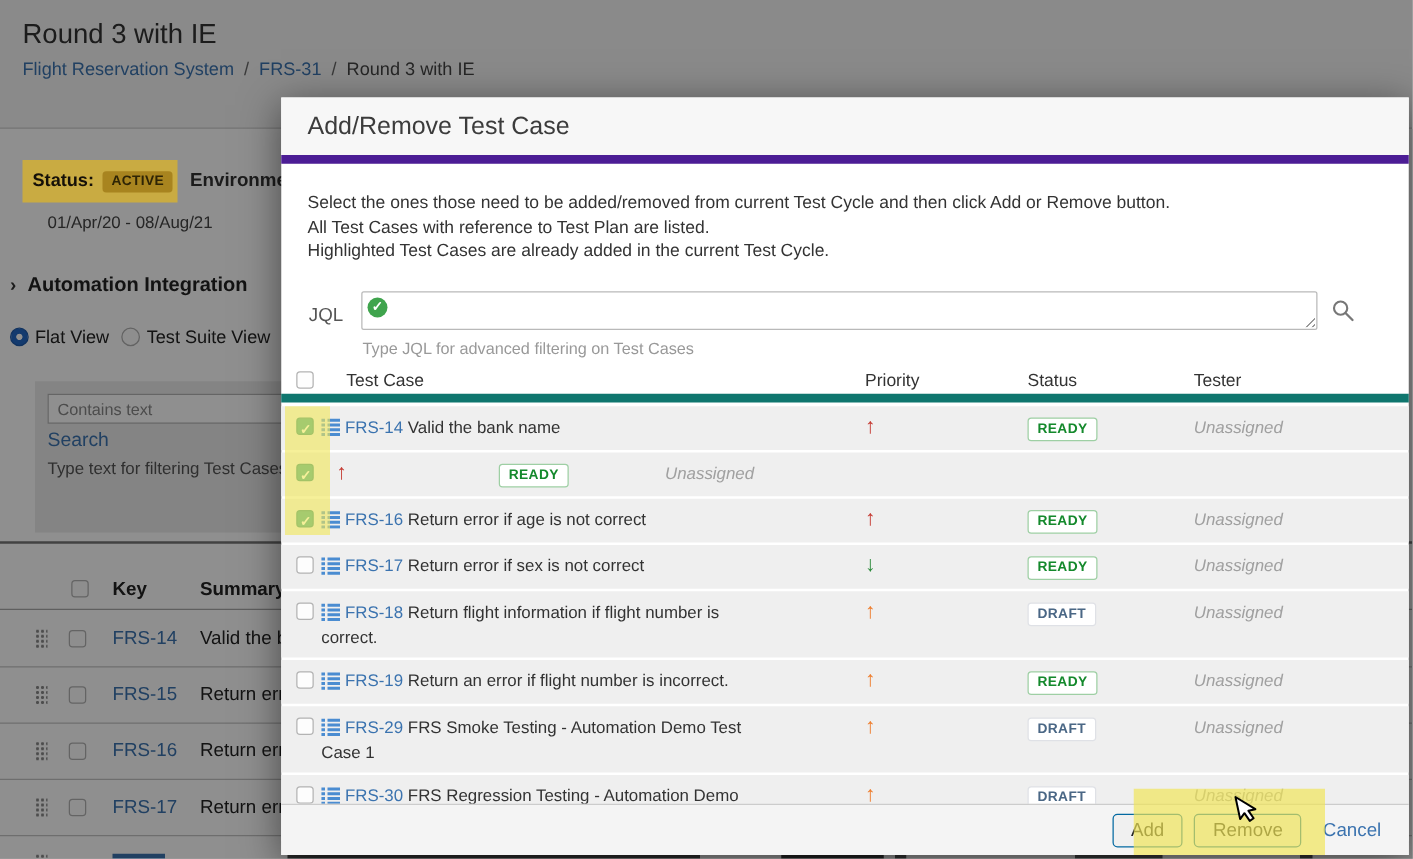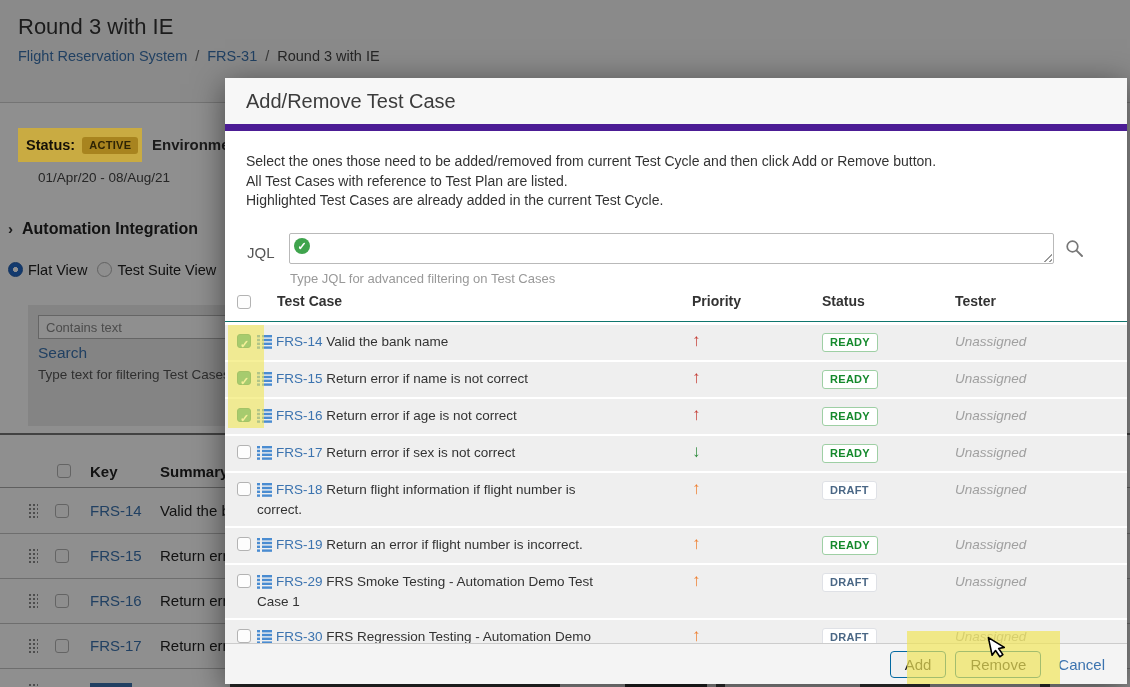--- a/index.html
+++ b/index.html
@@ -72,22 +72,22 @@
   .m-jql-wrap { position:absolute; top:155px; left:64px; width:765px; height:31px; }
   .m-jql { width:100%; height:100%; border:1px solid #b9b9b9; border-radius:2px; resize:none;
     font-family:inherit; font-size:13px; padding:4px 6px 4px 26px; }
   .jql-check { position:absolute; top:5px; left:5px; width:16px; height:16px; border-radius:50%;
     background:#3fa44d; color:#fff; font-size:11px; line-height:16px; text-align:center; font-weight:bold; }
   .jql-check::after { content:"✓"; }
   .m-resize { position:absolute; right:2px; bottom:2px; width:10px; height:10px;
     background:repeating-linear-gradient(135deg, transparent 0 2px, #999 2px 3.2px); clip-path:polygon(100% 0,100% 100%,0 100%); }
   .m-search { position:absolute; top:161px; left:840px; width:19px; height:19px; cursor:pointer; }
   .m-jql-help { position:absolute; top:193px; left:65px; font-size:13px; color:#999; }
-  .m-thead { position:absolute; top:215px; left:0; width:100%; height:29px; border-bottom:1px solid #0f766e;
-    display:flex; font-size:14px; font-weight:bold; color:#333; }
+  .m-thead { position:absolute; top:215px; left:0; width:100%; height:29px; border-bottom:7px solid #0f766e;
+    display:flex; align-items:center; font-size:14px; font-weight:normal; color:#333; }
   #m-rows { position:absolute; top:245px; left:0; width:100%; }
   .mrow { display:flex; align-items:flex-start; min-height:33px; margin-top:2px; background:#efefef;
     padding-top:7px; padding-bottom:6px; font-size:13.5px; line-height:20px; }
   .col-cb { width:32px; padding-left:12px; flex:none; }
   .mrow .cb, .m-thead .cb { margin-top:2px; }
   .cb.checked { background:var(--checkbox-teal,#2f9d8e); border-color:#27897c; position:relative; }
   .cb.checked::after { content:"✓"; position:absolute; top:-1px; left:2px; color:#fff; font-size:11px; font-weight:bold; }
   .col-content { width:423px; flex:none; padding-right:86px; color:#333; }
   .tc-icon { display:inline-block; vertical-align:-3px; margin-right:4px; }
   .mkey { color:var(--link-blue,#3b73af); cursor:pointer; }
@@ -239,34 +239,20 @@
         </g>
       </svg><span class="mkey">FRS-14</span><span> Valid the bank name</span>
     </span>
     <span class="col-prio"><span class="arrow p-red">↑</span></span>
     <span class="col-status"><span class="badge s-ready">READY</span></span>
     <span class="col-tester">Unassigned</span>
   </div>
 
   <div class="mrow hl">
     <span class="col-cb"><span class="cb checked"></span></span>
-    <span class="col-content">
-      <svg class="tc-icon" width="15" height="15" viewBox="0 0 15 15">
-        <g fill="#4a8cd1">
-          <rect x="0" y="1" width="3" height="2.4"></rect>
-                <rect x="5" y="1" width="10" height="2.4"></rect>
-          <rect x="0" y="4.8" width="3" height="2.4"></rect>
-                <rect x="5" y="4.8" width="10" height="2.4"></rect>
-          <rect x="0" y="8.6" width="3" height="2.4"></rect>
-                <rect x="5" y="8.6" width="10" height="2.4"></rect>
-          <rect x="0" y="12.4" width="3" height="2.4"></rect>
-                <rect x="5" y="12.4" width="10" height="2.4"></rect>
-        </g>
-      </svg><span class="mkey">FRS-15</span><span> Return error if name is not correct</span>
-    </span>
     <span class="col-prio"><span class="arrow p-red">↑</span></span>
     <span class="col-status"><span class="badge s-ready">READY</span></span>
     <span class="col-tester">Unassigned</span>
   </div>
 
   <div class="mrow hl">
     <span class="col-cb"><span class="cb checked"></span></span>
     <span class="col-content">
       <svg class="tc-icon" width="15" height="15" viewBox="0 0 15 15">
         <g fill="#4a8cd1">

